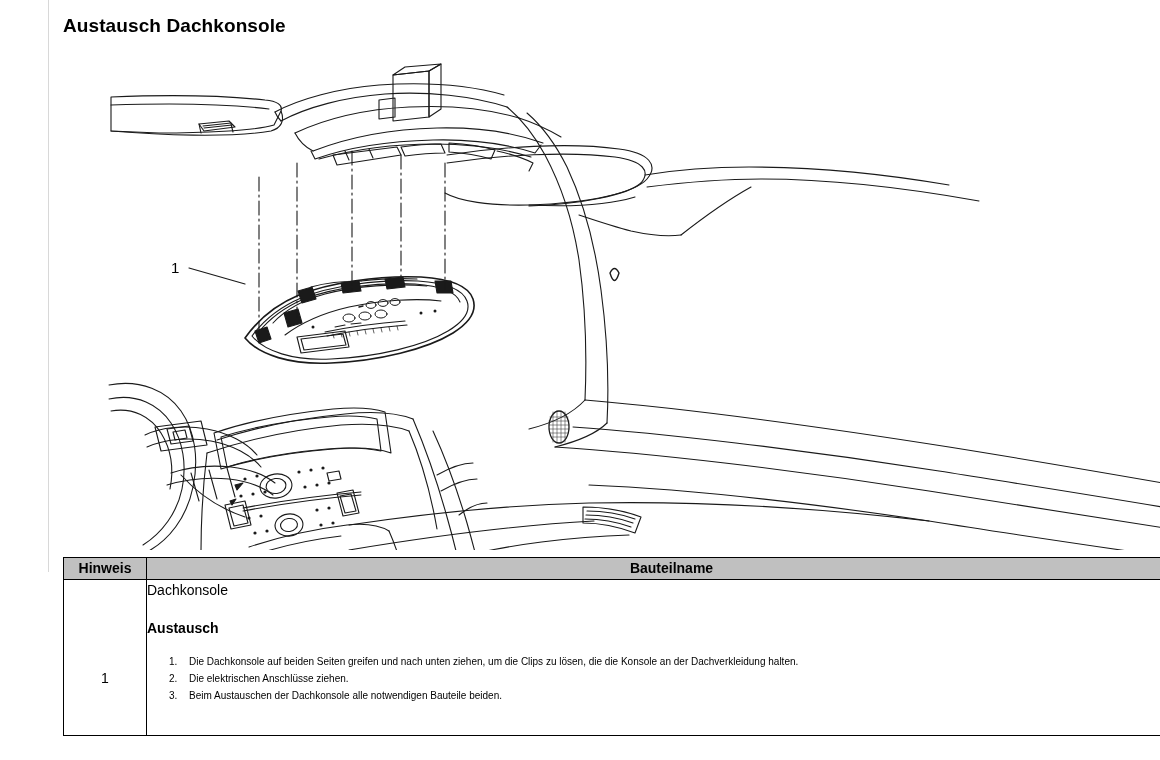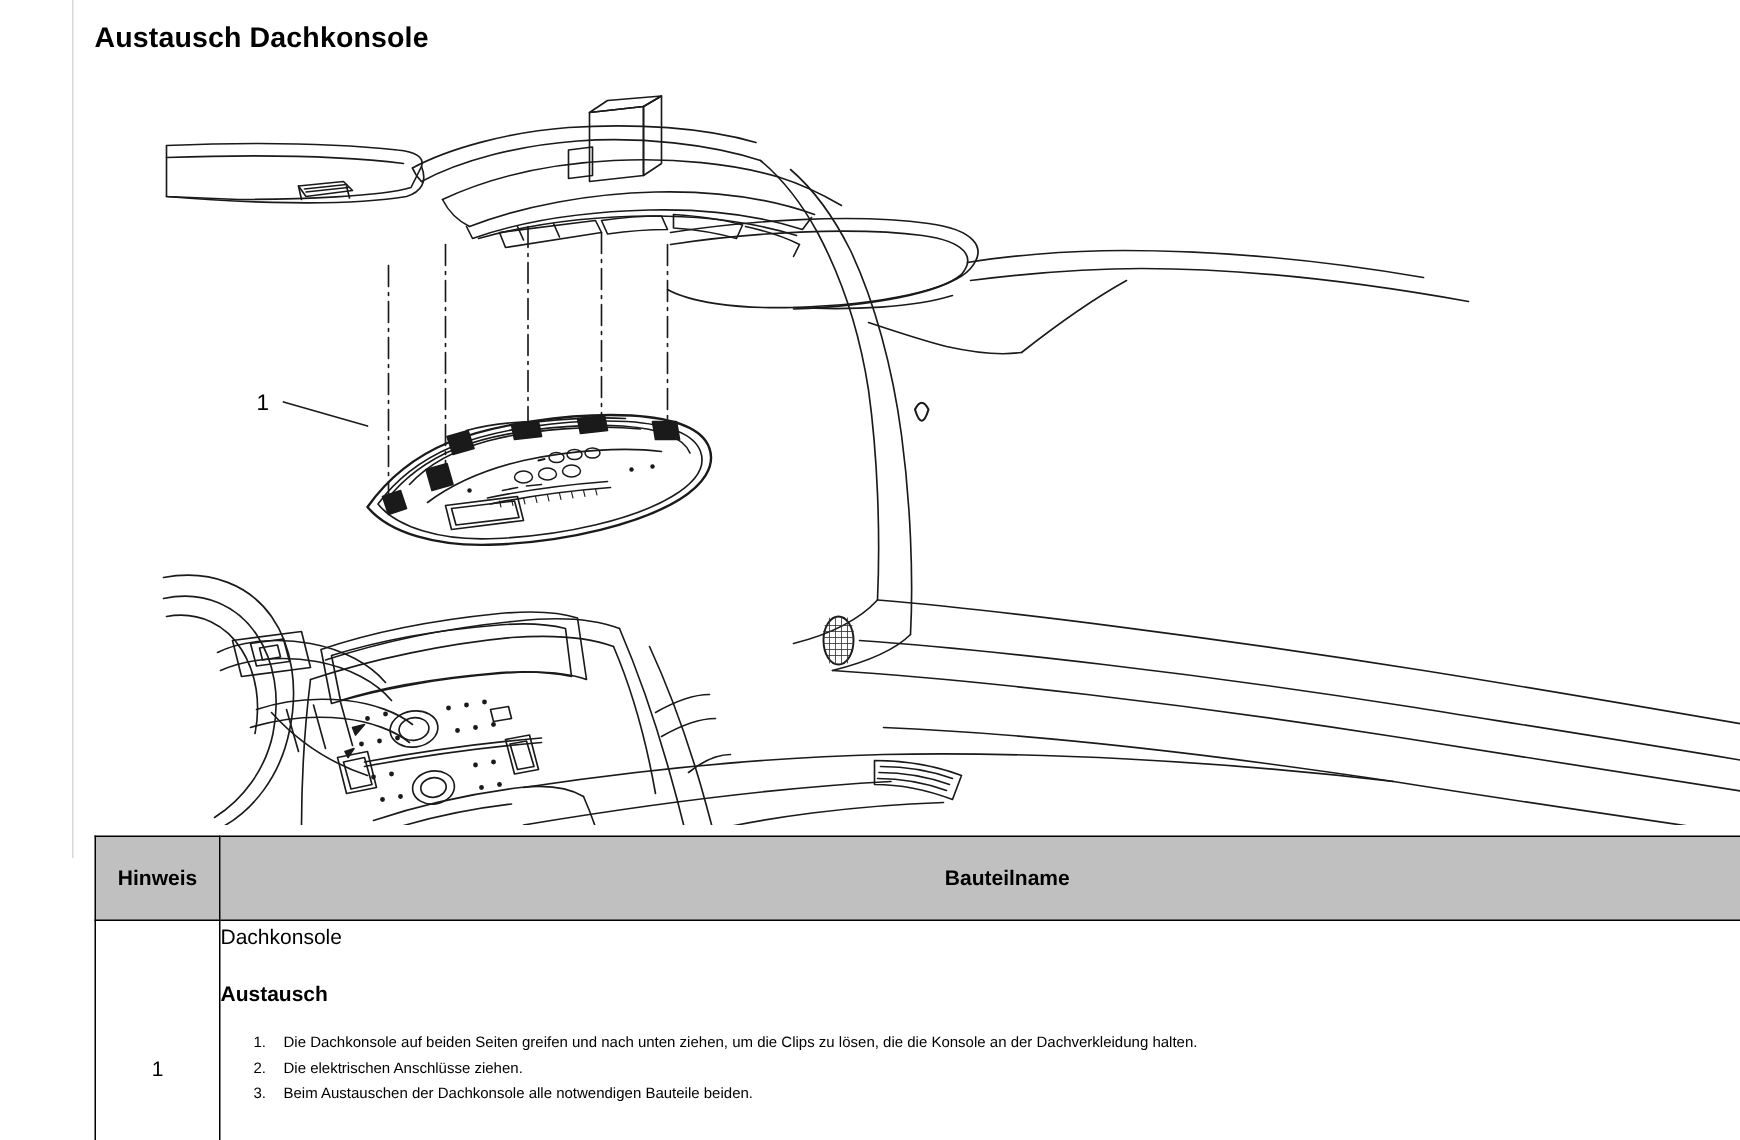--- a/index.html
+++ b/index.html
@@ -64,21 +64,21 @@
     vertical-align: top;
     padding: 0;
   }
   .proc-table thead th {
     background: #c0c0c0;
     font-size: 14px;
     font-weight: bold;
     text-align: center;
     height: 21px;
     line-height: 21px;
-    padding: 17px 2px;
+    padding: 0 2px;
   }
   .col-hinweis { width: 83px; }
 
   .cell-hinweis {
     text-align: center;
     font-size: 14px;
     font-weight: normal;
     height: 155px;
     position: relative;
   }

